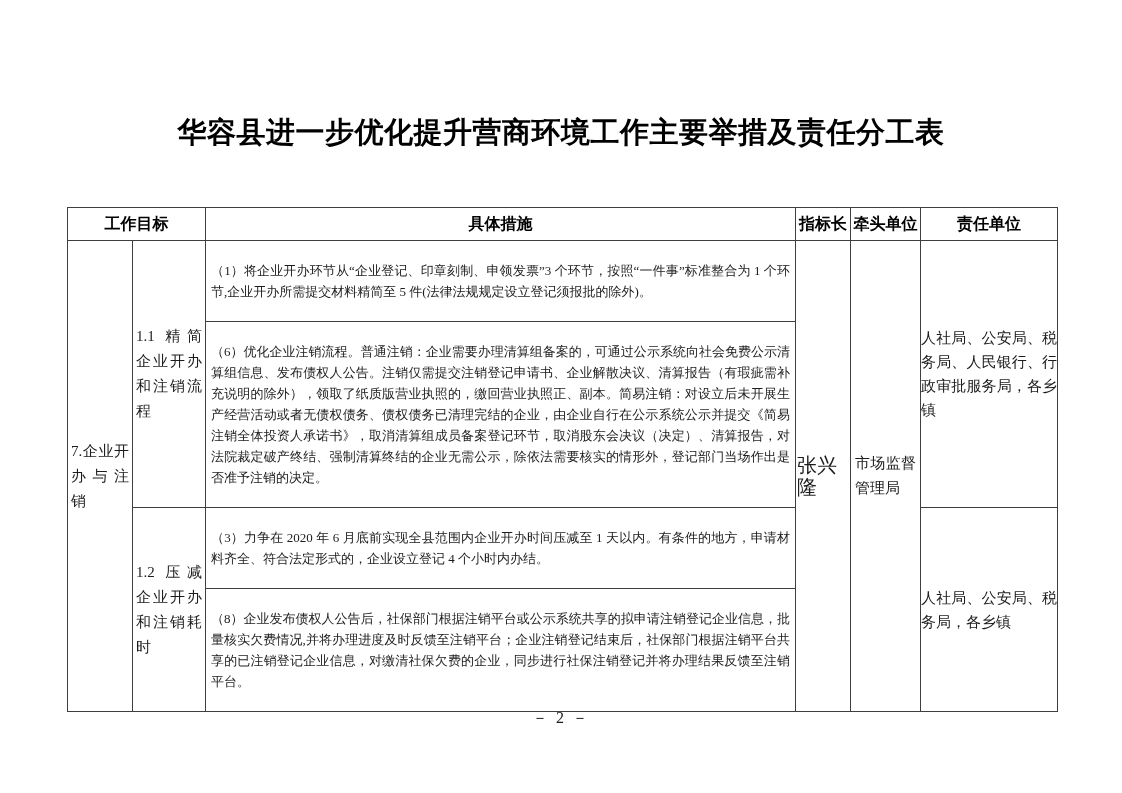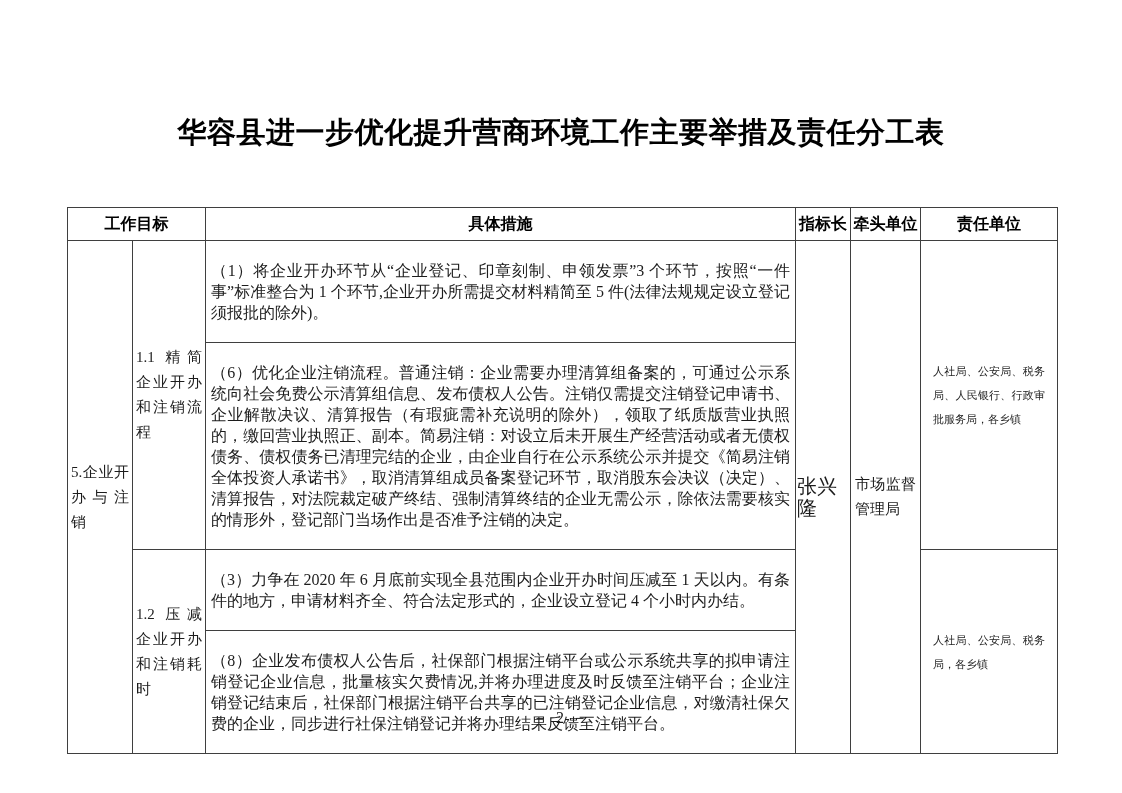--- a/index.html
+++ b/index.html
@@ -48,21 +48,21 @@
   }
   table.main-table th {
     font-family: Liberation Mono, monospace;
     font-weight: bold;
     font-size: 16px;
     text-align: center;
     padding: 2px;
     color: #000000;
   }
   td.measure-cell {
-    font-size: 16px;
+    font-size: 13px;
     line-height: 21px;
     text-align: justify;
     padding: 19px 5px;
   }
   td.goal-cell,
   td.subgoal-cell {
     font-size: 15px;
     line-height: 25px;
     text-align: justify;
     padding: 2px 3px;
@@ -73,24 +73,24 @@
     text-align: left;
     padding: 2px 1px;
   }
   td.leadunit-cell {
     font-size: 15px;
     line-height: 25px;
     text-align: justify;
     padding: 2px 4px;
   }
   td.resp-cell {
-    font-size: 11px;
+    font-size: 15px;
     line-height: 24px;
     text-align: justify;
-    padding: 2px 12px;
+    padding: 2px 0;
   }
   .page-number {
     position: absolute;
     top: 708px;
     left: 0;
     width: 100%;
     text-align: center;
     font-size: 16px;
     letter-spacing: 2px;
     color: #1c1c1c;
@@ -121,21 +121,21 @@
       <tr class="header-row">
         <th colspan="2">工作目标</th>
         <th>具体措施</th>
         <th>指标长</th>
         <th>牵头单位</th>
         <th>责任单位</th>
       </tr>
     </thead>
     <tbody>
       <tr class="body-row-1">
-        <td class="goal-cell" rowspan="4">5.企业开办与注销</td>
+        <td class="goal-cell" rowspan="4">7.企业开办与注销</td>
         <td class="subgoal-cell" rowspan="2">1.1 精简企业开办和注销流程</td>
         <td class="measure-cell">（1）将企业开办环节从“企业登记、印章刻制、申领发票”3 个环节，按照“一件事”标准整合为 1 个环节,企业开办所需提交材料精简至 5 件(法律法规规定设立登记须报批的除外)。</td>
         <td class="leader-cell" rowspan="4">张兴隆</td>
         <td class="leadunit-cell" rowspan="4">市场监督管理局</td>
         <td class="resp-cell" rowspan="2">人社局、公安局、税务局、人民银行、行政审批服务局，各乡镇</td>
       </tr>
       <tr class="body-row-2">
         <td class="measure-cell">（6）优化企业注销流程。普通注销：企业需要办理清算组备案的，可通过公示系统向社会免费公示清算组信息、发布债权人公告。注销仅需提交注销登记申请书、企业解散决议、清算报告（有瑕疵需补充说明的除外），领取了纸质版营业执照的，缴回营业执照正、副本。简易注销：对设立后未开展生产经营活动或者无债权债务、债权债务已清理完结的企业，由企业自行在公示系统公示并提交《简易注销全体投资人承诺书》，取消清算组成员备案登记环节，取消股东会决议（决定）、清算报告，对法院裁定破产终结、强制清算终结的企业无需公示，除依法需要核实的情形外，登记部门当场作出是否准予注销的决定。</td>
       </tr>
       <tr class="body-row-3">

